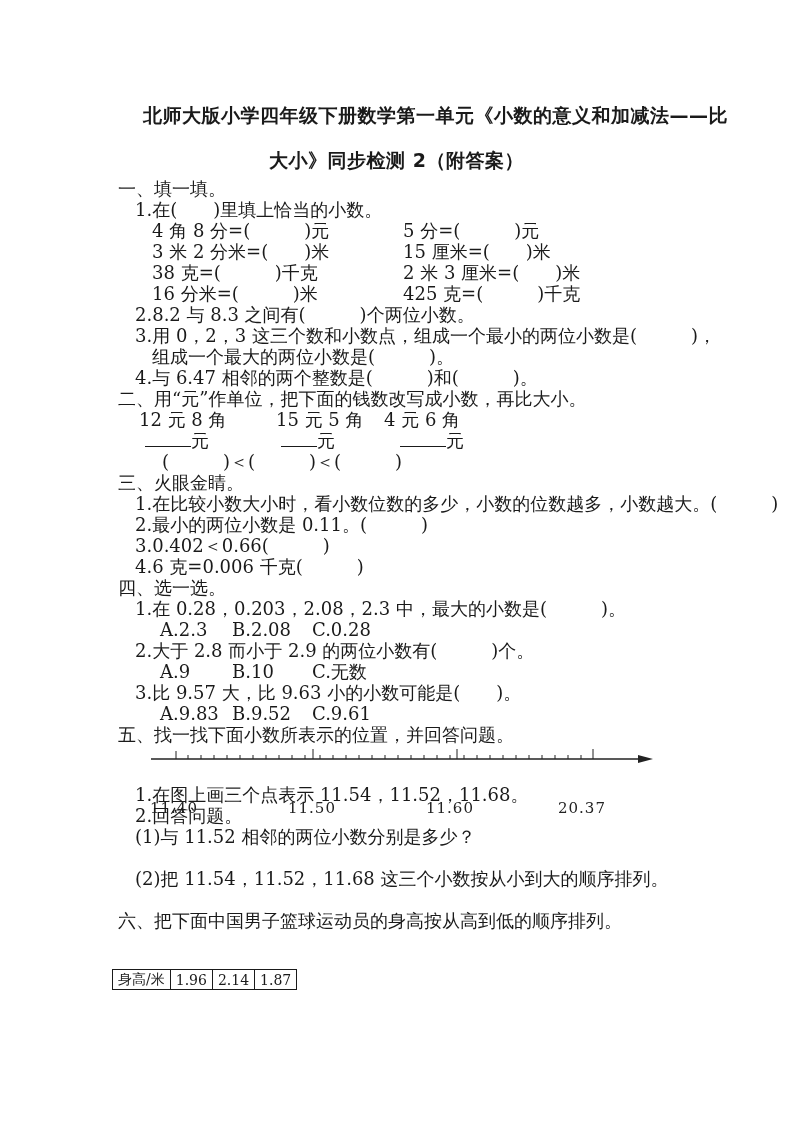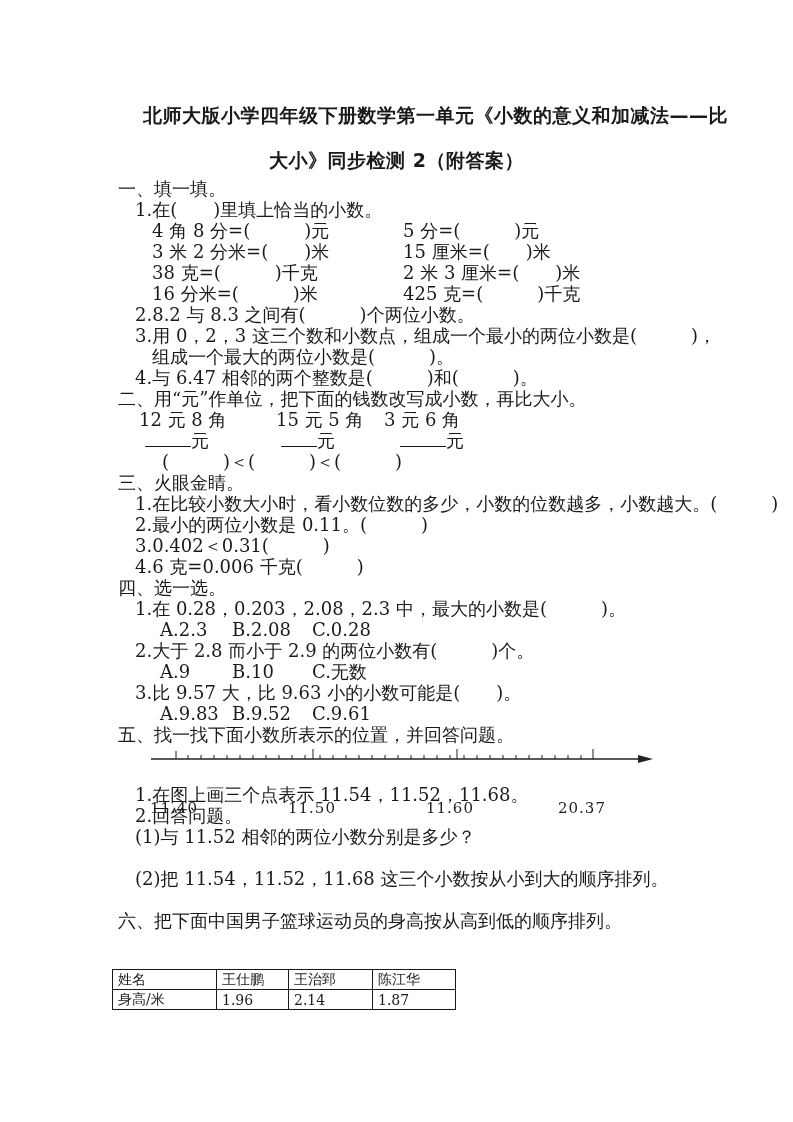--- a/index.html
+++ b/index.html
@@ -39,30 +39,30 @@
 <div class="line q2" style="top:285px">16 分米=(　　　)米</div>
 <div class="line" style="top:285px;left:403px">425 克=(　　　)千克</div>
 <div class="line q" style="top:306px">2.8.2 与 8.3 之间有(　　　)个两位小数。</div>
 <div class="line q" style="top:327px">3.用 0，2，3 这三个数和小数点，组成一个最小的两位小数是(　　　)，</div>
 <div class="line q2" style="top:348px">组成一个最大的两位小数是(　　　)。</div>
 <div class="line q" style="top:369px">4.与 6.47 相邻的两个整数是(　　　)和(　　　)。</div>
 
 <div class="line sec" style="top:390px">二、用“元”作单位，把下面的钱数改写成小数，再比大小。</div>
 <div class="line" style="top:411px;left:139px">12 元 8 角</div>
 <div class="line" style="top:411px;left:276px">15 元 5 角</div>
-<div class="line" style="top:411px;left:384px">3 元 6 角</div>
+<div class="line" style="top:411px;left:384px">4 元 6 角</div>
 <div class="line" style="top:432px;left:145px"><span class="blank-line" style="width:46px"></span><span>元</span></div>
 <div class="line" style="top:432px;left:281px"><span class="blank-line" style="width:36px"></span><span>元</span></div>
 <div class="line" style="top:432px;left:400px"><span class="blank-line" style="width:46px"></span><span>元</span></div>
 <div class="line" style="top:453px;left:162px">(　　　)＜(　　　)＜(　　　)</div>
 
 <div class="line sec" style="top:474px">三、火眼金睛。</div>
 <div class="line q" style="top:495px">1.在比较小数大小时，看小数位数的多少，小数的位数越多，小数越大。(　　　)</div>
 <div class="line q" style="top:516px">2.最小的两位小数是 0.11。(　　　)</div>
-<div class="line q" style="top:537px">3.0.402＜0.31(　　　)</div>
+<div class="line q" style="top:537px">3.0.402＜0.66(　　　)</div>
 <div class="line q" style="top:558px">4.6 克=0.006 千克(　　　)</div>
 
 <div class="line sec" style="top:579px">四、选一选。</div>
 <div class="line q" style="top:600px">1.在 0.28，0.203，2.08，2.3 中，最大的小数是(　　　)。</div>
 <div class="line opt" style="top:621px">A.2.3</div>
 <div class="line" style="top:621px;left:232px">B.2.08</div>
 <div class="line" style="top:621px;left:312px">C.0.28</div>
 <div class="line q" style="top:642px">2.大于 2.8 而小于 2.9 的两位小数有(　　　)个。</div>
 <div class="line opt" style="top:663px">A.9</div>
 <div class="line" style="top:663px;left:232px">B.10</div>
@@ -124,26 +124,20 @@
 
 <div class="line q" style="top:786px">1.在图上画三个点表示 11.54，11.52，11.68。</div>
 <div class="line q" style="top:807px">2.回答问题。</div>
 <div class="line q" style="top:828px">(1)与 11.52 相邻的两位小数分别是多少？</div>
 <div class="line q" style="top:870px">(2)把 11.54，11.52，11.68 这三个小数按从小到大的顺序排列。</div>
 
 <div class="line sec" style="top:912px">六、把下面中国男子篮球运动员的身高按从高到低的顺序排列。</div>
 
 <table class="heights">
   <tbody>
-      <tr>
-    <td style="width:93px">姓名</td>
-    <td style="width:61px">王仕鹏</td>
-    <td style="width:73px">王治郅</td>
-    <td style="width:72px">陈江华</td>
-  </tr>
   <tr>
     <td>身高/米</td>
     <td>1.96</td>
     <td>2.14</td>
     <td>1.87</td>
   </tr>
 </tbody>
   </table>
 
 </body></html>

